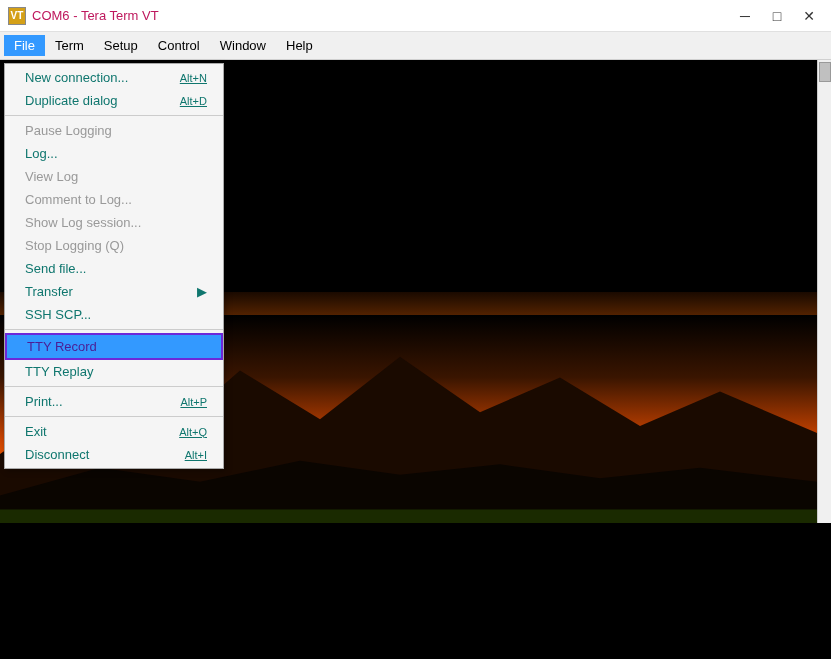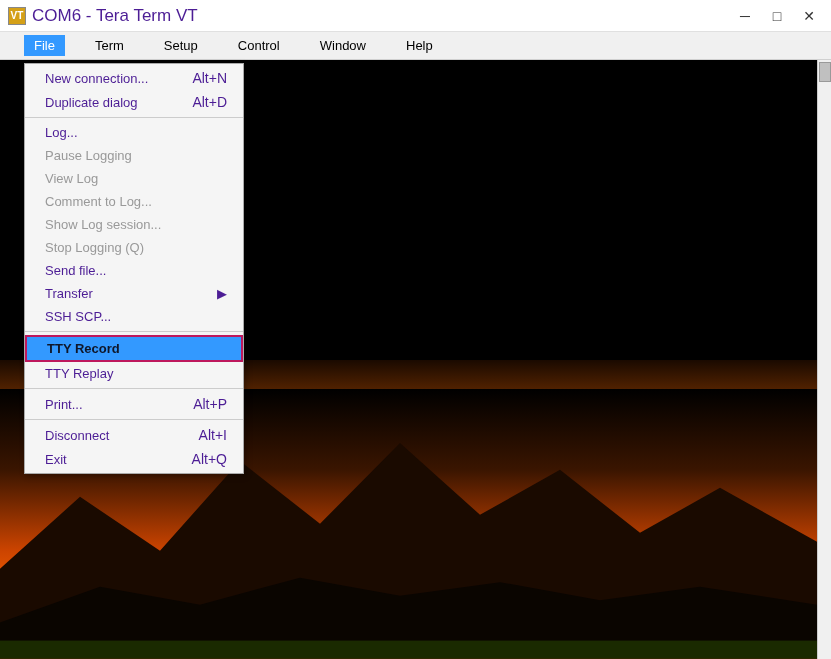--- a/index.html
+++ b/index.html
@@ -9,21 +9,21 @@
       font-family: 'Segoe UI', Arial, sans-serif;
       font-size: 13px;
       background: #000;
       overflow: hidden;
       position: relative;
     }
 
     
     .window {
       width: 831px;
-      height: 659px;
+      height: 523px;
       background: #fff;
       display: flex;
       flex-direction: column;
       position: relative;
     }
 
     
     .titlebar {
       background: #fff;
       height: 32px;
@@ -41,22 +41,22 @@
       display: flex;
       align-items: center;
       justify-content: center;
       font-size: 10px;
       font-weight: bold;
       color: #fff;
       border: 1px solid #888;
     }
     .titlebar-title {
       flex: 1;
-      font-size: 17px;
-      color: #4c1d95;
+      font-size: 13px;
+      color: #be185d;
     }
     .titlebar-controls {
       display: flex;
       gap: 4px;
     }
     .titlebar-btn {
       width: 28px;
       height: 20px;
       background: none;
       border: none;
@@ -78,21 +78,20 @@
       border-bottom: 1px solid #d0d0d0;
       flex-shrink: 0;
       position: relative;
     }
     .menu-item {
       padding: 3px 10px;
       cursor: pointer;
       font-size: 13px;
       color: #000;
       position: relative;
-      margin-left: 20px;
     }
     .menu-item:hover, .menu-item.active {
       background: #3399ff;
       color: #fff;
     }
 
     
     .dropdown {
       position: absolute;
       top: 28px;
@@ -104,42 +103,42 @@
       z-index: 100;
       padding: 2px 0;
     }
     .dropdown-item {
       display: flex;
       align-items: center;
       justify-content: space-between;
       padding: 4px 16px 4px 20px;
       cursor: pointer;
       font-size: 13px;
-      color: #4c1d95;
+      color: #0f766e;
       white-space: nowrap;
     }
     .dropdown-item.disabled {
       color: #999;
       cursor: default;
     }
     .dropdown-item.highlighted {
       background: #3399ff;
-      color: #0f172a;
-      border: 2px solid #be185d;
-      font-weight: bold;
+      color: #4c1d95;
+      border: 2px solid #6d28d9;
     }
     .dropdown-separator {
       height: 1px;
       background: #ccc;
       margin: 3px 0;
     }
     .dropdown-item .shortcut {
       margin-left: 20px;
       color: inherit;
-      font-size: 14px;
+      font-size: 11px;
+      text-decoration: underline;
     }
     .dropdown-item .arrow {
       margin-left: 10px;
     }
 
     
     .terminal-area {
       flex: 1;
       background: #000;
       position: relative;
@@ -209,28 +208,28 @@
         <div class="dropdown-item">
           <span>New connection...</span>
           <span class="shortcut">Alt+N</span>
         </div>
         <div class="dropdown-item">
           <span>Duplicate dialog</span>
           <span class="shortcut">Alt+D</span>
         </div>
         <div class="dropdown-separator"></div>
 
+        <div class="dropdown-item disabled">
+          <span>Pause Logging</span>
+        </div>
         <div class="dropdown-item">
           <span>Log...</span>
           <span class="shortcut"></span>
         </div>
         <div class="dropdown-item disabled">
-          <span>Pause Logging</span>
-        </div>
-        <div class="dropdown-item disabled">
           <span>View Log</span>
         </div>
         <div class="dropdown-item disabled">
           <span>Comment to Log...</span>
         </div>
         <div class="dropdown-item disabled">
           <span>Show Log session...</span>
         </div>
         <div class="dropdown-item disabled">
           <span>Stop Logging (Q)</span>
@@ -255,26 +254,26 @@
         </div>
         <div class="dropdown-separator"></div>
 
         <div class="dropdown-item">
           <span>Print...</span>
           <span class="shortcut">Alt+P</span>
         </div>
         <div class="dropdown-separator"></div>
 
         <div class="dropdown-item">
+          <span>Exit</span>
+          <span class="shortcut">Alt+Q</span>
+        </div>
+        <div class="dropdown-item">
           <span>Disconnect</span>
           <span class="shortcut">Alt+I</span>
-        </div>
-        <div class="dropdown-item">
-          <span>Exit</span>
-          <span class="shortcut">Alt+Q</span>
         </div>
       </div>
     </div>
     <div class="menu-item">Term</div>
     <div class="menu-item">Setup</div>
     <div class="menu-item">Control</div>
     <div class="menu-item">Window</div>
     <div class="menu-item">Help</div>
   </div>
 

